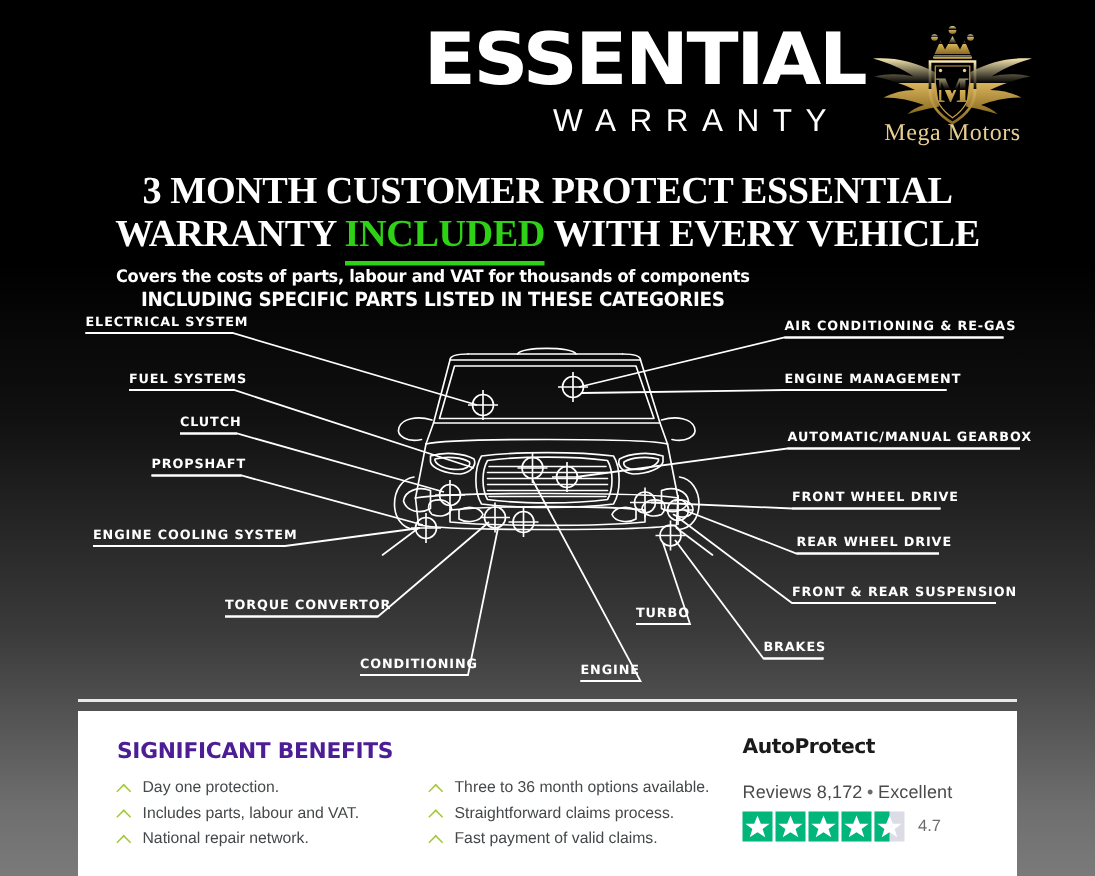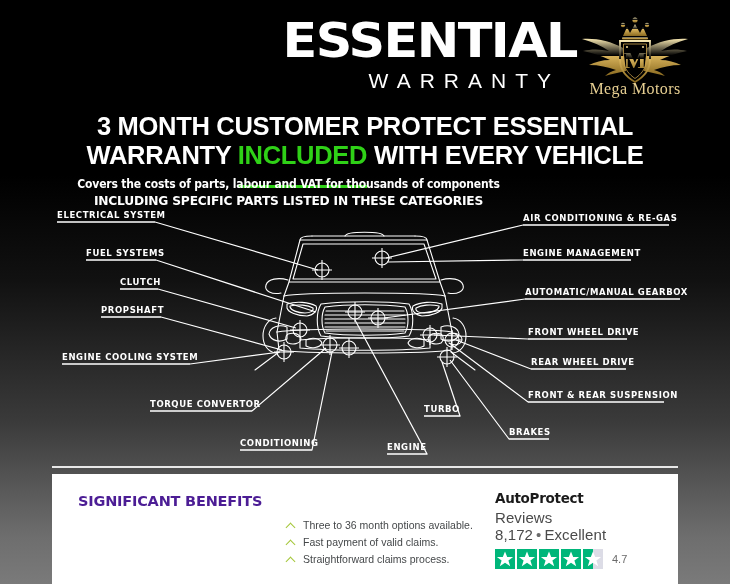--- a/index.html
+++ b/index.html
@@ -54,31 +54,31 @@
     text-align: center;
     font-family: "Liberation Serif", serif;
     font-size: 16px;
     color: #e7cf92;
     letter-spacing: 0.4px;
   }
 
   
   .headline {
     position: absolute; left: 0; top: 112px; width: 730px; text-align: center;
-    font-family: Liberation Sans, sans-serif;
+    font-family: Liberation Serif, serif;
     font-weight: 700;
     font-size: 25.5px;
     line-height: 29px;
     letter-spacing: -0.3px;
     color: #ffffff;
   }
   .hl-green {
     color: #2fd117;
     border-bottom: 3px solid #2fd117;
-    padding-bottom: 16px;
+    padding-bottom: 4px;
   }
   .subline {
     position: absolute; left: 0; top: 177px; width: 577px; text-align: center;
     color: #ffffff;
   }
   .subline .s1 {
     font-family: "DejaVu Sans", sans-serif;
     font-weight: 700;
     font-size: 11.5px;
     letter-spacing: -0.2px;
@@ -156,23 +156,23 @@
 
   .ap-block { position: absolute; left: 443px; top: 16px; width: 170px; }
   .ap-name {
     font-family: "DejaVu Sans", sans-serif;
     font-weight: 700;
     font-size: 13.5px;
     color: #1a1a1a;
     letter-spacing: -0.3px;
   }
   .ap-rev {
-    margin-top: 3px;
+    margin-top: 15px;
     font-family: "Liberation Sans", sans-serif;
-    font-size: 15px;
+    font-size: 12px;
     color: #4a4a4a;
     letter-spacing: 0.1px;
   }
   .ap-rev .dot { padding: 0 3px; color: #6a6a6a; }
   .stars { margin-top: 6px; display: flex; align-items: center; }
   .star {
     width: 20px; height: 20px; margin-right: 2px;
     background: #00b67a;
     position: relative;
   }
@@ -415,32 +415,46 @@
         <div class="dlabel bottom" style="left: 387px; top: 242px;">ENGINE</div>
         <div class="dlabel bottom" style="left: 424px; top: 204px;">TURBO</div>
       </div>
   </div>
 
   <div class="divider-line"></div>
 
   <div class="card">
     <div class="benefits-title">SIGNIFICANT BENEFITS</div>
 
+    <div class="bcol c1" id="bcol1">
+        <div class="brow">
+          <span class="chev"></span>
+          <span>Day one protection.</span>
+        </div>
+        <div class="brow">
+          <span class="chev"></span>
+          <span>Includes parts, labour and VAT.</span>
+        </div>
+        <div class="brow">
+          <span class="chev"></span>
+          <span>National repair network.</span>
+        </div>
+      </div>
     <div class="bcol c2" id="bcol2">
         <div class="brow">
           <span class="chev"></span>
           <span>Three to 36 month options available.</span>
         </div>
         <div class="brow">
           <span class="chev"></span>
+          <span>Straightforward claims process.</span>
+        </div>
+        <div class="brow">
+          <span class="chev"></span>
           <span>Fast payment of valid claims.</span>
-        </div>
-        <div class="brow">
-          <span class="chev"></span>
-          <span>Straightforward claims process.</span>
         </div>
       </div>
 
     <div class="ap-block">
       <div class="ap-name">AutoProtect</div>
       <div class="ap-rev">
         <span>Reviews 8,172</span><span class="dot">•</span><span>Excellent</span>
       </div>
       <div class="stars" id="stars">
           <div class="star" style="background: rgb(0, 182, 122);">

